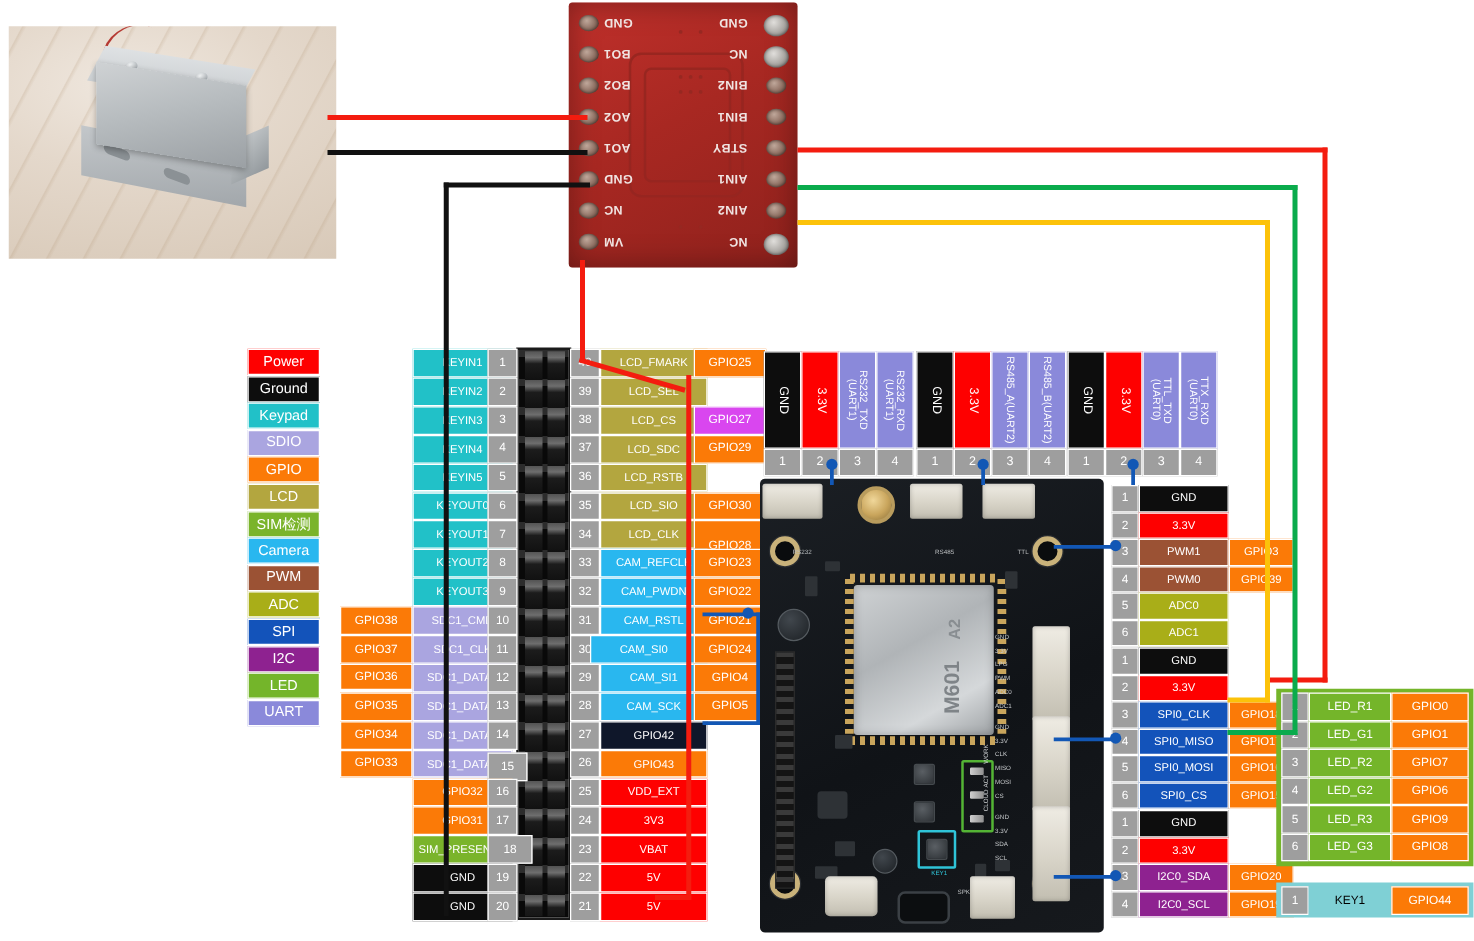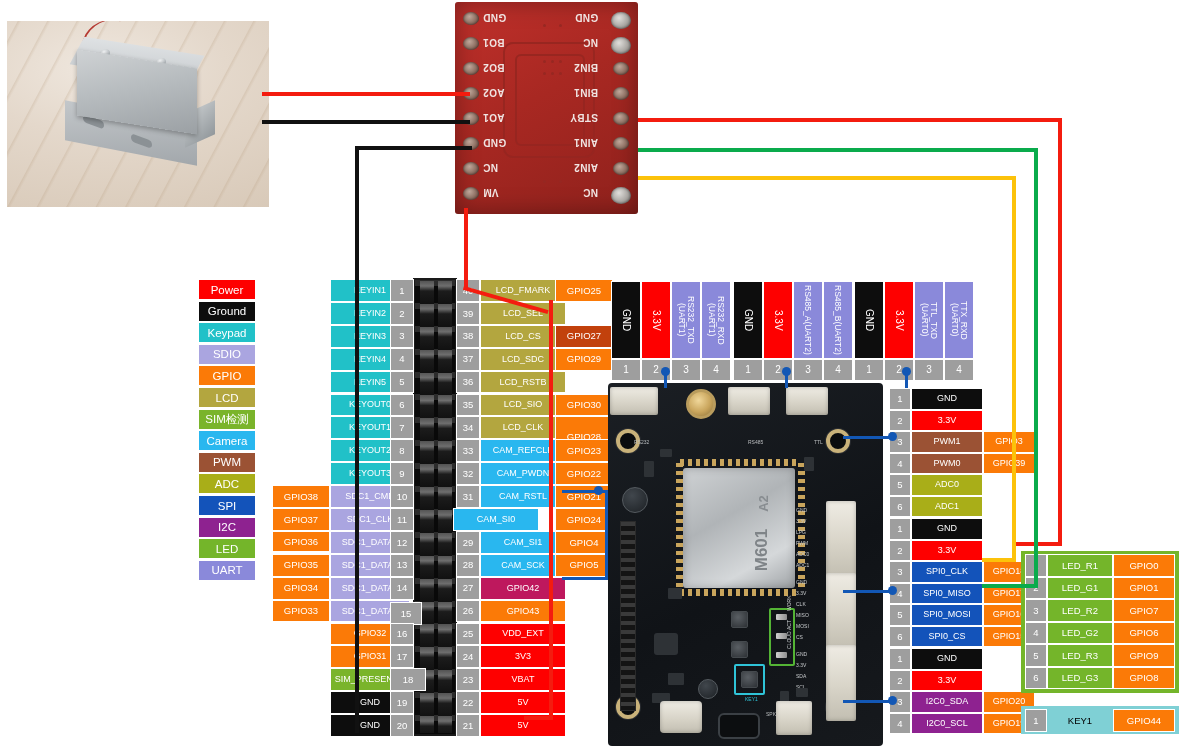--- a/index.html
+++ b/index.html
@@ -371,21 +371,21 @@
       <div class="cell" style="left:390px; top:714.0999999999999px; width:24px; height:22.9px; background:#9e9e9e; left:390px;">20</div>
     </div>
   <div class="abs" id="right-table" style="left:0;top:0;width:1179px;height:753px;">
       <div class="cell" style="left:456px; top:279px; width:24px; height:22.9px; background:#9e9e9e;">40</div>
       <div class="cell" style="left:480px; top:279px; width:86px; height:22.9px; background:#b3a63f; font-size:9px;">LCD_FMARK</div>
       <div class="cell" style="left:555px; top:279px; width:58px; height:22.9px; background:#fb7a07;">GPIO25</div>
       <div class="cell" style="left:456px; top:301.9px; width:24px; height:22.9px; background:#9e9e9e;">39</div>
       <div class="cell" style="left:480px; top:301.9px; width:86px; height:22.9px; background:#b3a63f; font-size:9px;">LCD_SEL</div>
       <div class="cell" style="left:456px; top:324.8px; width:24px; height:22.9px; background:#9e9e9e;">38</div>
       <div class="cell" style="left:480px; top:324.8px; width:86px; height:22.9px; background:#b3a63f; font-size:9px;">LCD_CS</div>
-      <div class="cell" style="left:555px; top:324.8px; width:58px; height:22.9px; background:#c2410c;">GPIO27</div>
+      <div class="cell" style="left:555px; top:324.8px; width:58px; height:22.9px; background:#d946ef;">GPIO27</div>
       <div class="cell" style="left:456px; top:347.7px; width:24px; height:22.9px; background:#9e9e9e;">37</div>
       <div class="cell" style="left:480px; top:347.7px; width:86px; height:22.9px; background:#b3a63f; font-size:9px;">LCD_SDC</div>
       <div class="cell" style="left:555px; top:347.7px; width:58px; height:22.9px; background:#fb7a07;">GPIO29</div>
       <div class="cell" style="left:456px; top:370.6px; width:24px; height:22.9px; background:#9e9e9e;">36</div>
       <div class="cell" style="left:480px; top:370.6px; width:86px; height:22.9px; background:#b3a63f; font-size:9px;">LCD_RSTB</div>
       <div class="cell" style="left:456px; top:393.5px; width:24px; height:22.9px; background:#9e9e9e;">35</div>
       <div class="cell" style="left:480px; top:393.5px; width:86px; height:22.9px; background:#b3a63f; font-size:9px;">LCD_SIO</div>
       <div class="cell" style="left:555px; top:393.5px; width:58px; height:22.9px; background:#fb7a07;">GPIO30</div>
       <div class="cell" style="left:456px; top:416.4px; width:24px; height:22.9px; background:#9e9e9e;">34</div>
       <div class="cell" style="left:480px; top:416.4px; width:86px; height:22.9px; background:#b3a63f; font-size:9px;">LCD_CLK</div>
@@ -393,30 +393,30 @@
       <div class="cell" style="left:456px; top:439.29999999999995px; width:24px; height:22.9px; background:#9e9e9e;">33</div>
       <div class="cell" style="left:480px; top:439.29999999999995px; width:86px; height:22.9px; background:#29b7ef; font-size:9px;">CAM_REFCLK</div>
       <div class="cell" style="left:555px; top:439.29999999999995px; width:58px; height:22.9px; background:#fb7a07;">GPIO23</div>
       <div class="cell" style="left:456px; top:462.2px; width:24px; height:22.9px; background:#9e9e9e;">32</div>
       <div class="cell" style="left:480px; top:462.2px; width:86px; height:22.9px; background:#29b7ef; font-size:9px;">CAM_PWDN</div>
       <div class="cell" style="left:555px; top:462.2px; width:58px; height:22.9px; background:#fb7a07;">GPIO22</div>
       <div class="cell" style="left:456px; top:485.1px; width:24px; height:22.9px; background:#9e9e9e;">31</div>
       <div class="cell" style="left:480px; top:485.1px; width:86px; height:22.9px; background:#29b7ef; font-size:9px;">CAM_RSTL</div>
       <div class="cell" style="left:555px; top:485.1px; width:58px; height:22.9px; background:#fb7a07;">GPIO21</div>
       <div class="cell" style="left:456px; top:508px; width:24px; height:22.9px; background:#9e9e9e;">30</div>
-      <div class="cell" style="left:453px; top:508px; width:86px; height:22.9px; background:#29b7ef; font-size:9px;">CAM_SI0</div>
+      <div class="cell" style="left:472px; top:508px; width:86px; height:22.9px; background:#29b7ef; font-size:9px;">CAM_SI0</div>
       <div class="cell" style="left:555px; top:508px; width:58px; height:22.9px; background:#fb7a07;">GPIO24</div>
       <div class="cell" style="left:456px; top:530.9px; width:24px; height:22.9px; background:#9e9e9e;">29</div>
       <div class="cell" style="left:480px; top:530.9px; width:86px; height:22.9px; background:#29b7ef; font-size:9px;">CAM_SI1</div>
       <div class="cell" style="left:555px; top:530.9px; width:58px; height:22.9px; background:#fb7a07;">GPIO4</div>
       <div class="cell" style="left:456px; top:553.8px; width:24px; height:22.9px; background:#9e9e9e;">28</div>
       <div class="cell" style="left:480px; top:553.8px; width:86px; height:22.9px; background:#29b7ef; font-size:9px;">CAM_SCK</div>
       <div class="cell" style="left:555px; top:553.8px; width:58px; height:22.9px; background:#fb7a07;">GPIO5</div>
       <div class="cell" style="left:456px; top:576.7px; width:24px; height:22.9px; background:#9e9e9e;">27</div>
-      <div class="cell" style="left:480px; top:576.7px; width:86px; height:22.9px; background:#be185d; font-size:9px;">GPIO42</div>
+      <div class="cell" style="left:480px; top:576.7px; width:86px; height:22.9px; background:#0f172a; font-size:9px;">GPIO42</div>
       <div class="cell" style="left:456px; top:599.5999999999999px; width:24px; height:22.9px; background:#9e9e9e;">26</div>
       <div class="cell" style="left:480px; top:599.5999999999999px; width:86px; height:22.9px; background:#fb7a07; font-size:9px;">GPIO43</div>
       <div class="cell" style="left:456px; top:622.5px; width:24px; height:22.9px; background:#9e9e9e;">25</div>
       <div class="cell" style="left:480px; top:622.5px; width:86px; height:22.9px; background:#fe0000; font-size:9px;">VDD_EXT</div>
       <div class="cell" style="left:456px; top:645.4px; width:24px; height:22.9px; background:#9e9e9e;">24</div>
       <div class="cell" style="left:480px; top:645.4px; width:86px; height:22.9px; background:#fe0000; font-size:9px;">3V3</div>
       <div class="cell" style="left:456px; top:668.3px; width:24px; height:22.9px; background:#9e9e9e;">23</div>
       <div class="cell" style="left:480px; top:668.3px; width:86px; height:22.9px; background:#fe0000; font-size:9px;">VBAT</div>
       <div class="cell" style="left:456px; top:691.2px; width:24px; height:22.9px; background:#9e9e9e;">22</div>
       <div class="cell" style="left:480px; top:691.2px; width:86px; height:22.9px; background:#fe0000; font-size:9px;">5V</div>

